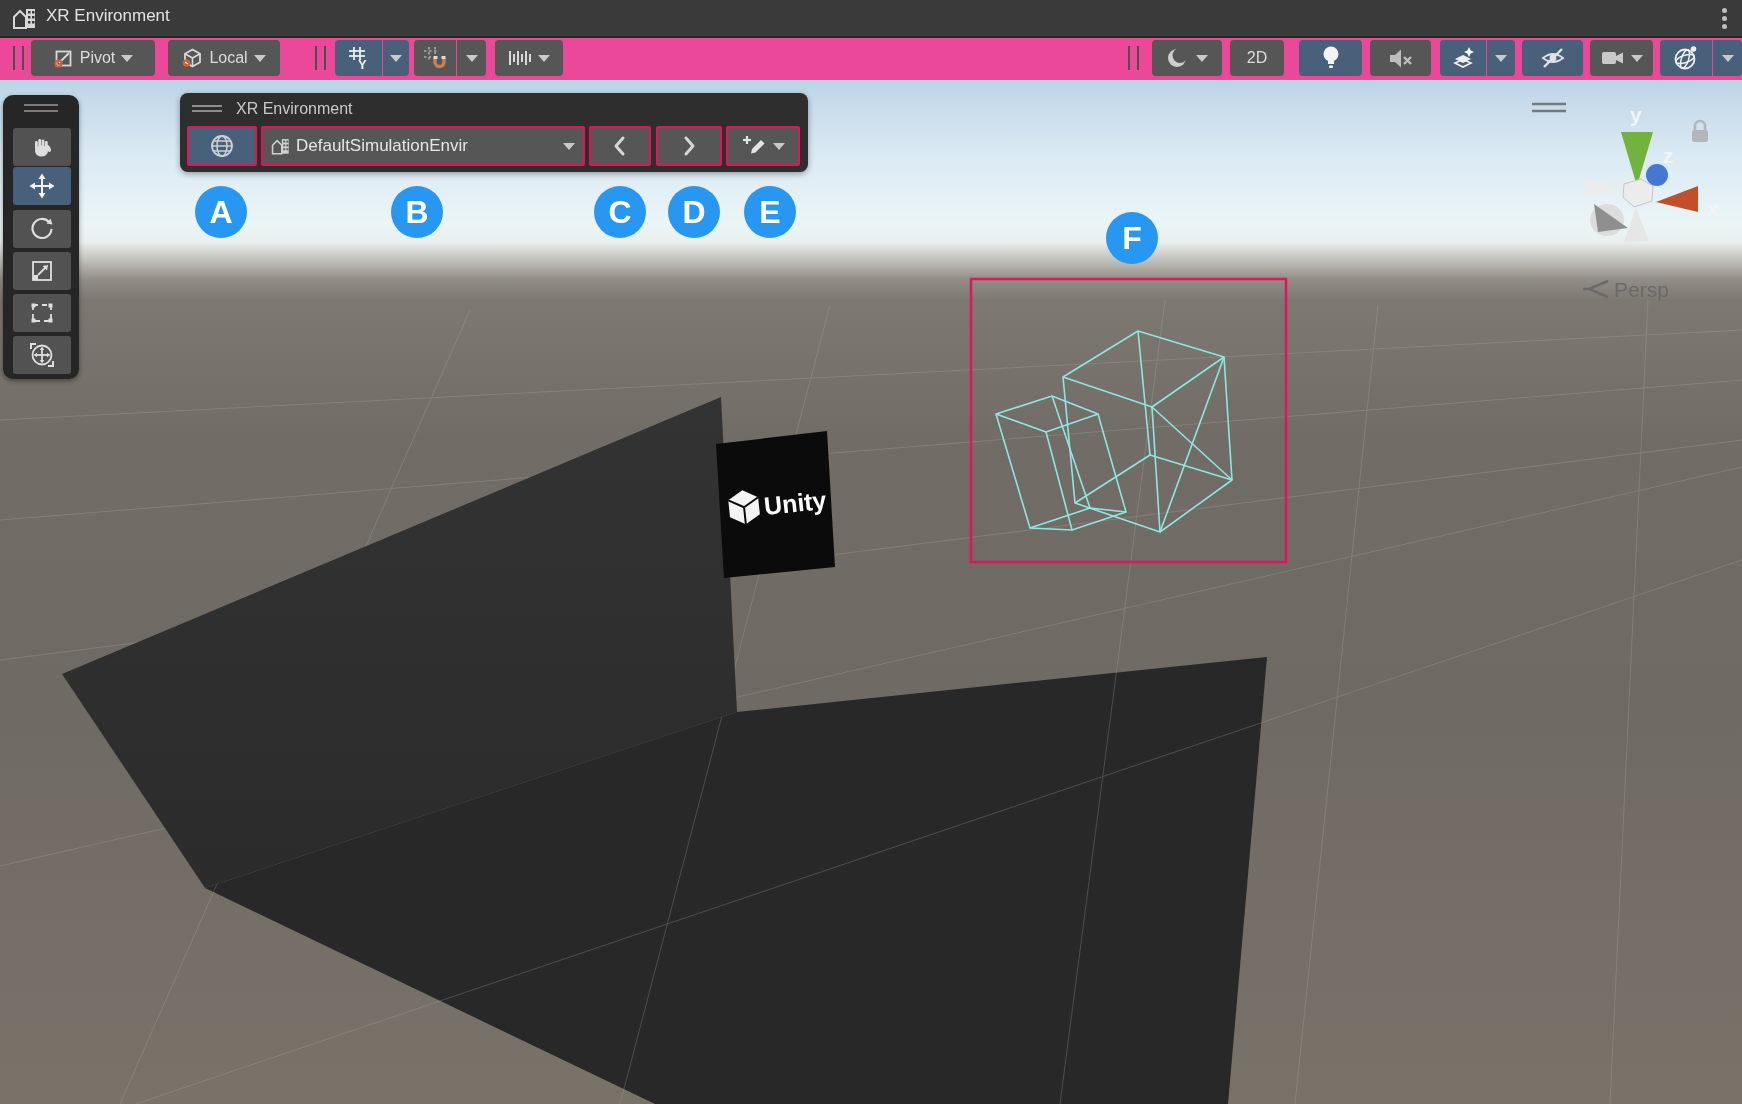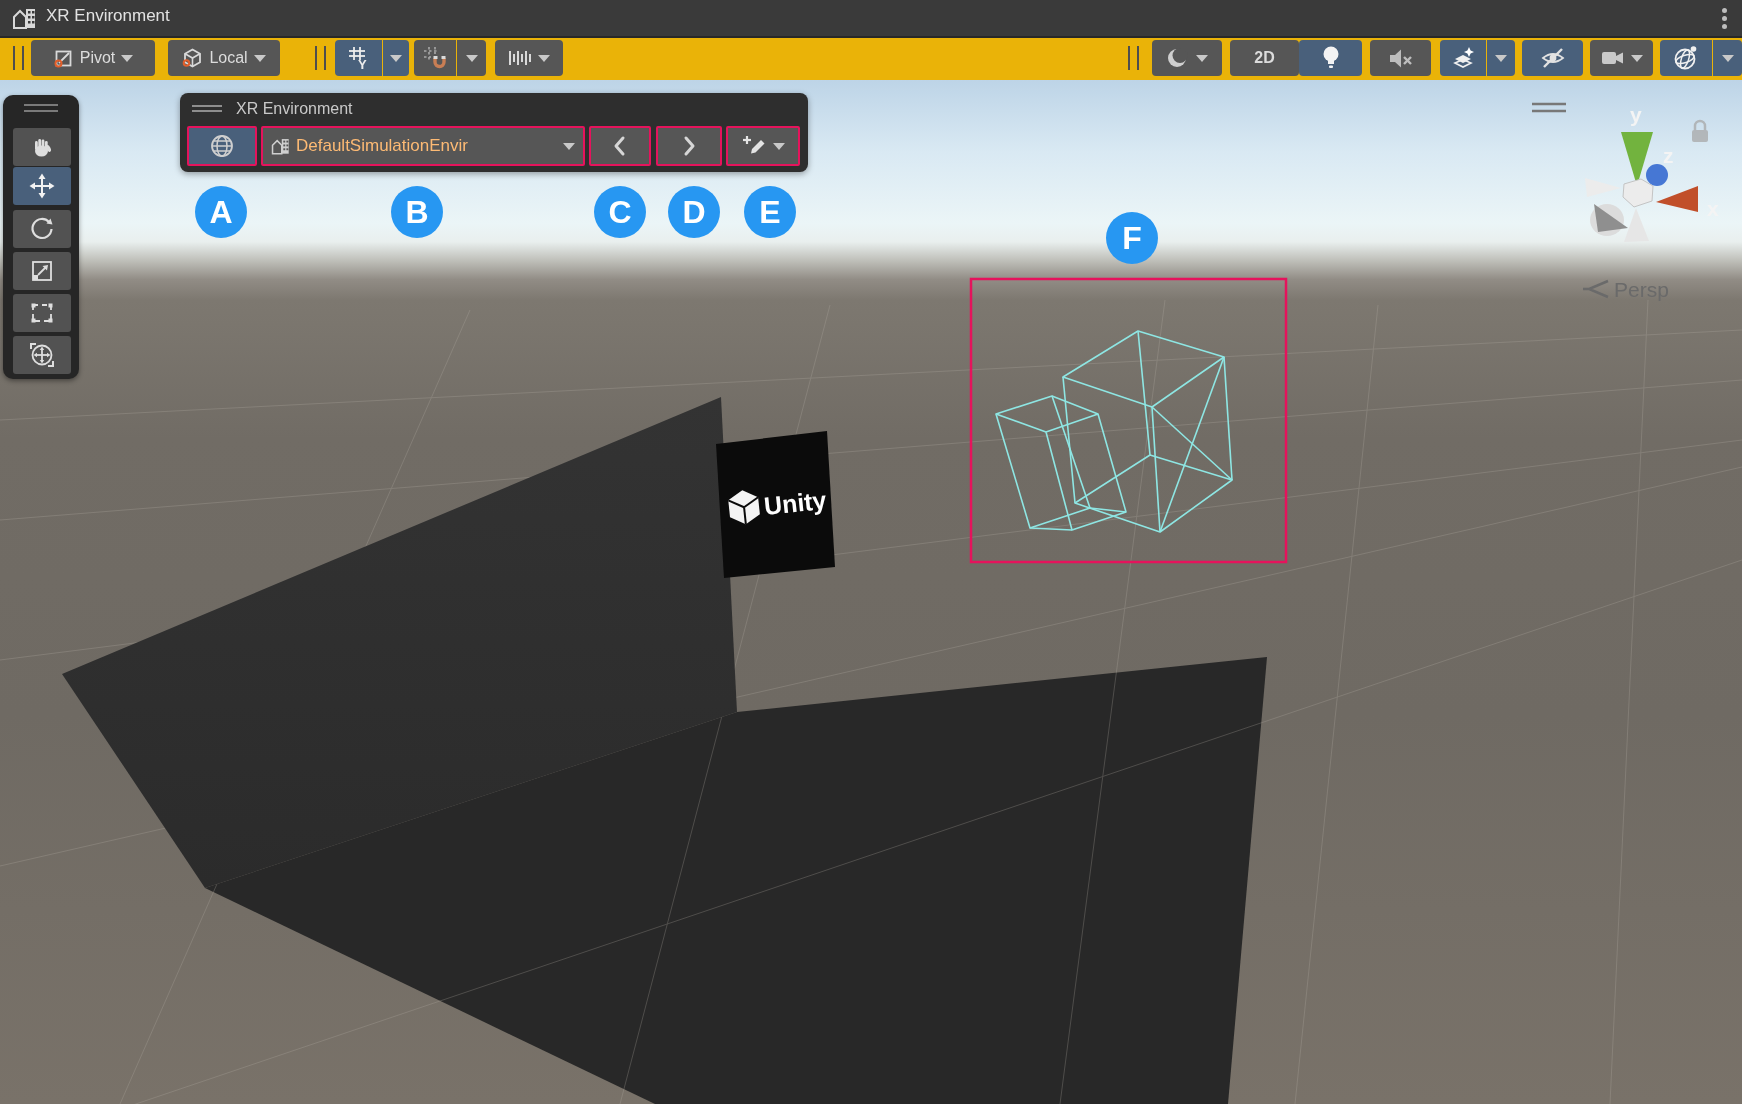--- a/index.html
+++ b/index.html
@@ -5,40 +5,40 @@
   html,body{margin:0;padding:0;background:#222;}
   body{width:1742px;height:1104px;position:relative;overflow:hidden;
        font-family:"Liberation Sans",sans-serif;-webkit-font-smoothing:antialiased;}
   .abs{position:absolute;}
   
   #titlebar{left:0;top:0;width:1742px;height:36px;background:#3a3a3a;border-bottom:2px solid #282828;}
   #titlebar .win-title{left:46px;top:6px;font-size:17px;color:#e2e2e2;}
   #kebab{left:1712px;top:5px;width:24px;height:28px;cursor:pointer;}
   #kebab span{display:block;width:5px;height:5px;border-radius:50%;background:#bdbdbd;margin:3px auto;}
   
-  #toolbar{left:0;top:38px;width:1742px;height:42px;background:#eab308;}
+  #toolbar{left:0;top:38px;width:1742px;height:42px;background:#ec4899;}
   .tbtn{position:absolute;top:2px;height:36px;background:#565656;border-radius:4px;
         display:flex;align-items:center;justify-content:center;gap:6px;color:#dcdcdc;
         font-size:16px;box-sizing:border-box;cursor:pointer;}
   .tbtn.blue{background:#49607b;}
   .tbtn.seg-l{border-radius:4px 0 0 4px;}
   .tbtn.seg-r{border-radius:0 4px 4px 0;}
   .sep{position:absolute;top:8px;width:7px;height:24px;
        border-left:2px solid #4e4e4e;border-right:2px solid #4e4e4e;}
   .caret{width:0;height:0;border-left:6px solid transparent;border-right:6px solid transparent;
          border-top:7px solid #c9c9c9;}
   
   #xrpanel{left:180px;top:93px;width:628px;height:79px;background:#2e2e2e;border-radius:8px;
            box-shadow:0 2px 6px rgba(0,0,0,.35);}
   #xrpanel .handle{left:12px;top:12px;width:30px;height:8px;cursor:grab;}
   #xrpanel .handle i{display:block;height:2px;background:#8d8d8d;margin-bottom:3px;}
   #xrpanel .ptitle{left:56px;top:7px;font-size:16px;color:#c9c9c9;}
   .pbtn{position:absolute;top:33px;height:40px;background:#565656;border:2px solid #e5135c;
         border-radius:2px;box-sizing:border-box;display:flex;align-items:center;
-        justify-content:center;gap:5px;color:#fdba74;cursor:pointer;}
+        justify-content:center;gap:5px;color:#e5e5e5;cursor:pointer;}
   .pbtn.blue{background:#49607b;}
   #envdrop{justify-content:flex-start;padding:0 8px;font-size:17px;}
   #envdrop .envname{flex:1;white-space:nowrap;overflow:hidden;}
   
   .badge{position:absolute;width:52px;height:52px;border-radius:50%;background:#2797f2;
          color:#fff;font-size:32px;font-weight:bold;display:flex;align-items:center;
          justify-content:center;}
   
   #tools{left:3px;top:95px;width:76px;height:284px;background:#262626;border-radius:10px;
          box-shadow:0 2px 5px rgba(0,0,0,.4);}
@@ -246,21 +246,21 @@
   <div class="sep" style="left:1128px"></div>
 
   <div class="tbtn" style="left:1152px;width:70px">
     <svg width="24" height="24" viewBox="0 0 24 24">
       <circle cx="11" cy="12" r="9" fill="#cfcfcf"></circle>
       <circle cx="14" cy="9.5" r="7.5" fill="#565656"></circle>
     </svg>
     <span class="caret"></span>
   </div>
 
-  <div class="tbtn" style="left:1230px;width:69px;font-weight:bold">
+  <div class="tbtn" style="left:1230px;width:54px;font-weight:normal">
     <span>2D</span>
   </div>
 
   <div class="tbtn blue" style="left:1299px;width:63px">
     <svg width="22" height="26" viewBox="0 0 22 26">
       <circle cx="11" cy="9" r="7.5" fill="#f3f3f3"></circle>
       <path d="M8,16 h6 v3 h-6 z" fill="#f3f3f3"></path>
       <rect x="9" y="20.5" width="4" height="2.5" rx="1" fill="#f3f3f3"></rect>
     </svg>
   </div>

